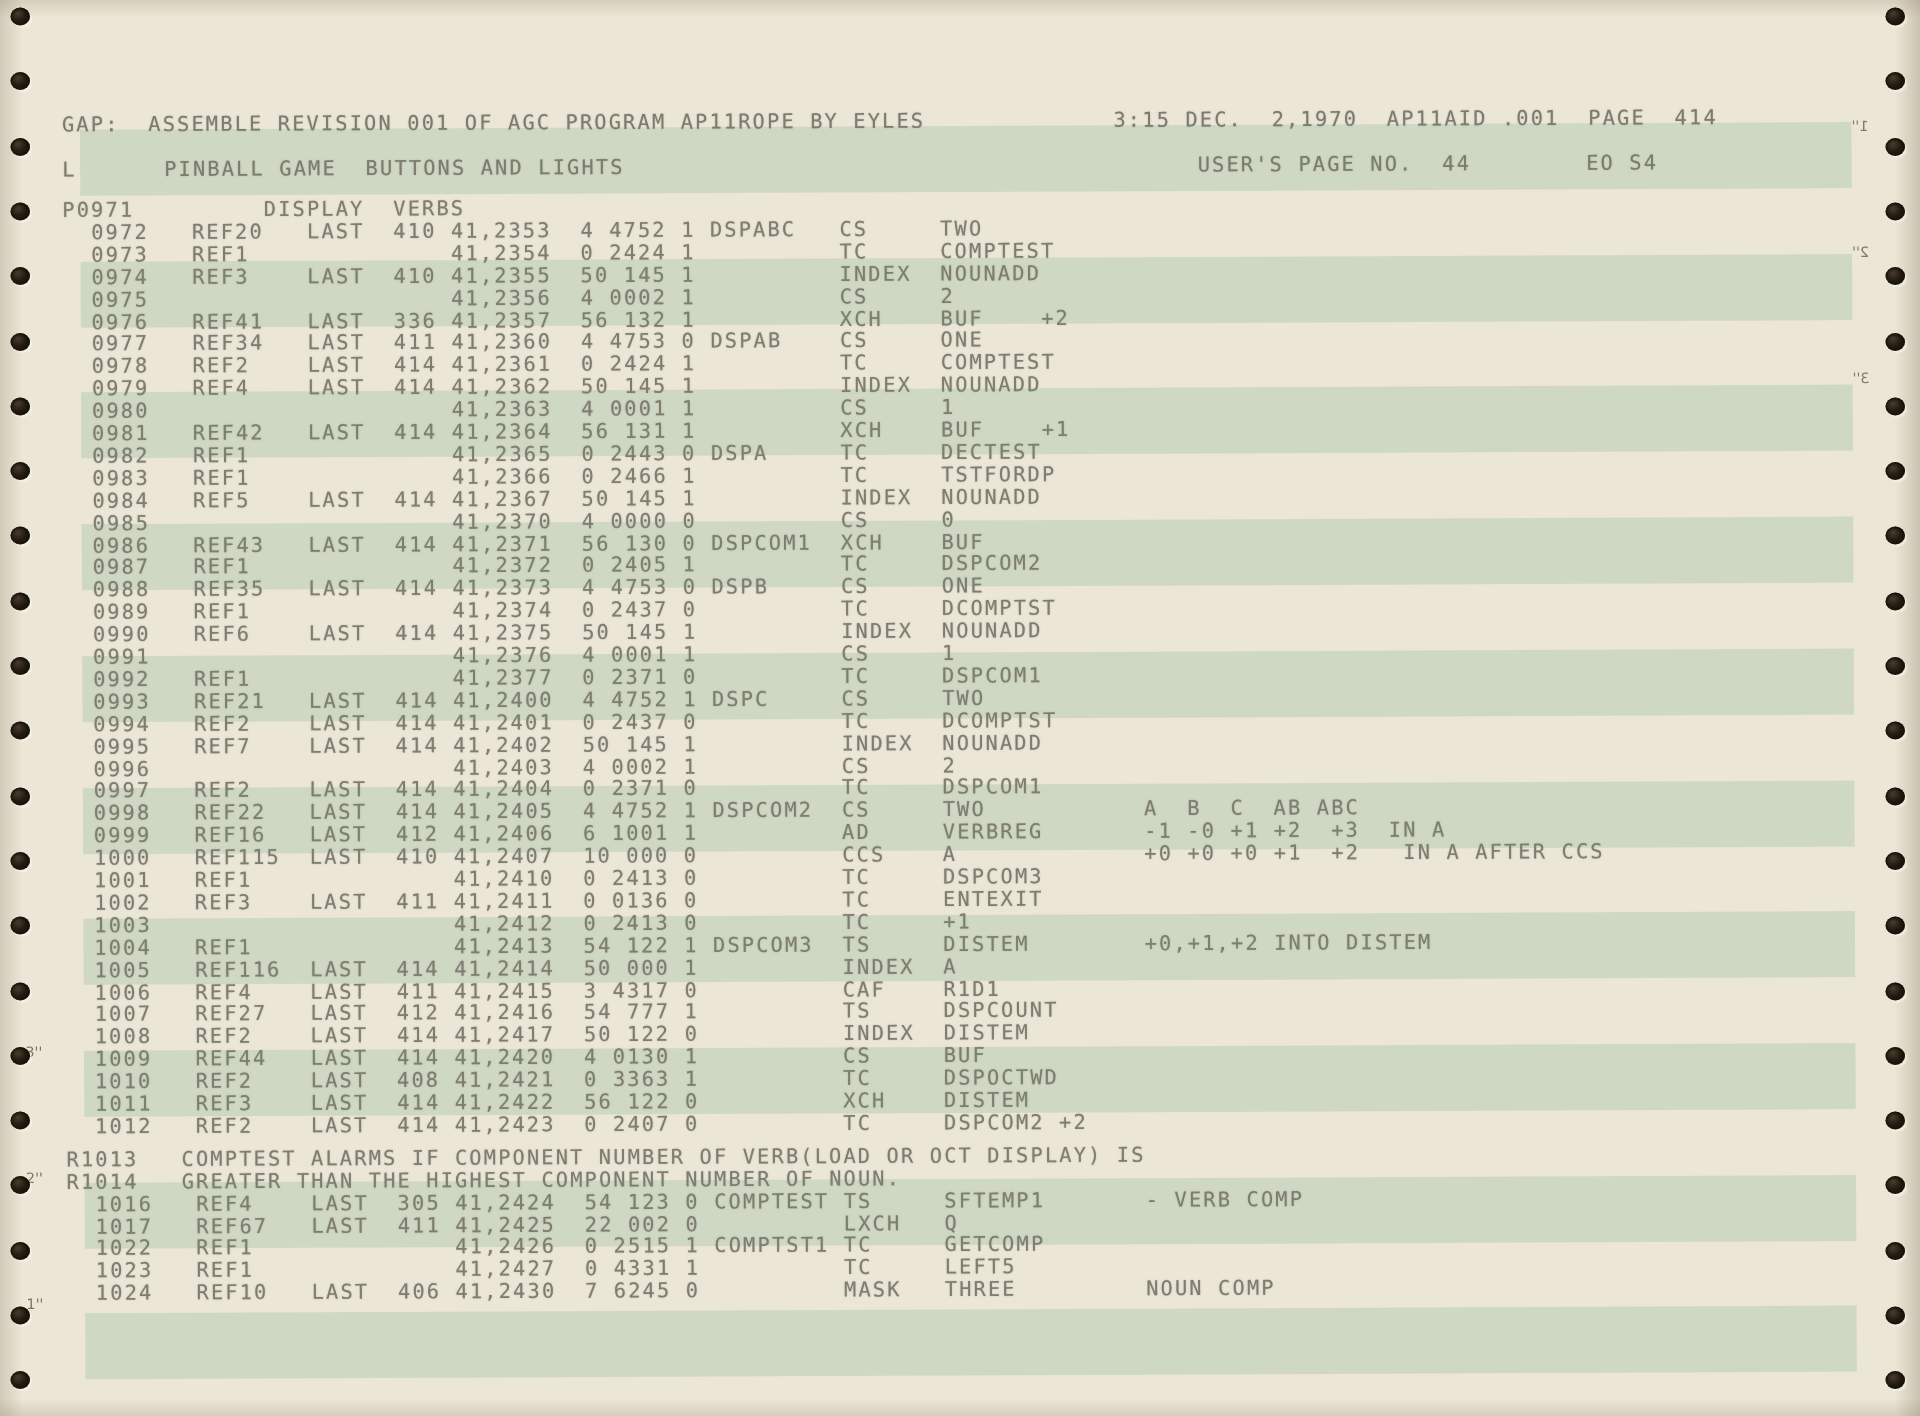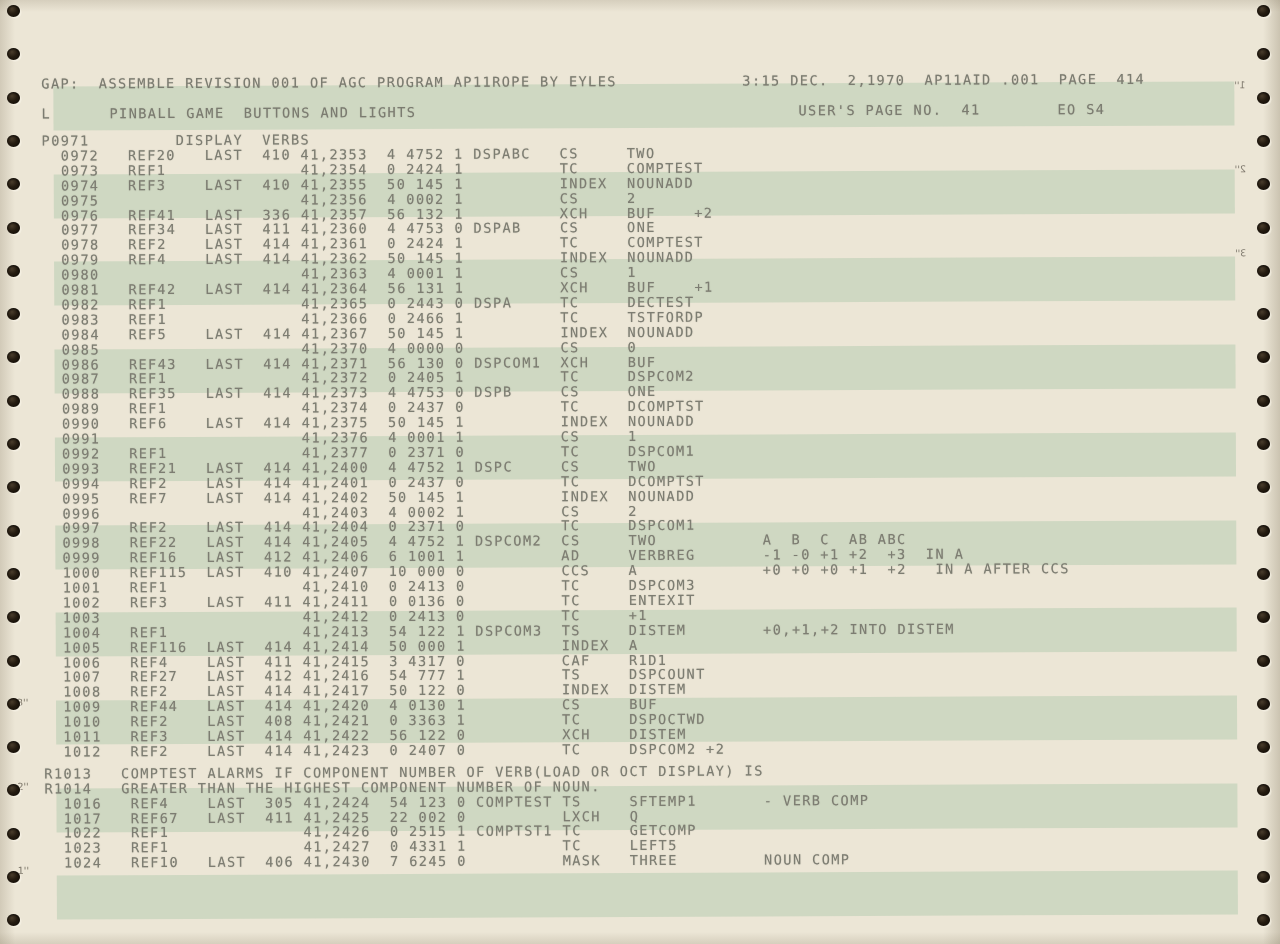--- a/index.html
+++ b/index.html
@@ -48,21 +48,21 @@
         <div class="stripe" style="top: 697.9px;"></div>
         <div class="stripe" style="top: 785.6px;"></div>
         <div class="stripe" style="top: 873.3px;"></div>
       </div>
 
     <div class="hdr" style="left:43px;top:74px;">GAP:  ASSEMBLE REVISION 001 OF AGC PROGRAM AP11ROPE BY EYLES</div>
     <div class="hdr" style="left:744px;top:74px;">3:15 DEC.  2,1970  AP11AID .001  PAGE  414</div>
 
     <div class="hdr" style="left:43px;top:104px;">L</div>
     <div class="hdr" style="left:111px;top:104px;">PINBALL GAME  BUTTONS AND LIGHTS</div>
-    <div class="hdr" style="left:800px;top:104px;">USER'S PAGE NO.  41</div>
+    <div class="hdr" style="left:800px;top:104px;">USER'S PAGE NO.  44</div>
     <div class="hdr" style="left:1059px;top:104px;">EO S4</div>
 
     <div id="listing">
         <div class="row" style="top: 131px; left: 43px;">P0971         DISPLAY  VERBS</div>
         <div class="row" style="top: 145.9px; left: 43px;">  0972   REF20   LAST  410 41,2353  4 4752 1 DSPABC   CS     TWO</div>
         <div class="row" style="top: 160.8px; left: 43px;">  0973   REF1              41,2354  0 2424 1          TC     COMPTEST</div>
         <div class="row" style="top: 175.7px; left: 43px;">  0974   REF3    LAST  410 41,2355  50 145 1          INDEX  NOUNADD</div>
         <div class="row" style="top: 190.6px; left: 43px;">  0975                     41,2356  4 0002 1          CS     2</div>
         <div class="row" style="top: 205.5px; left: 43px;">  0976   REF41   LAST  336 41,2357  56 132 1          XCH    BUF    +2</div>
         <div class="row" style="top: 220.4px; left: 43px;">  0977   REF34   LAST  411 41,2360  4 4753 0 DSPAB    CS     ONE</div>

